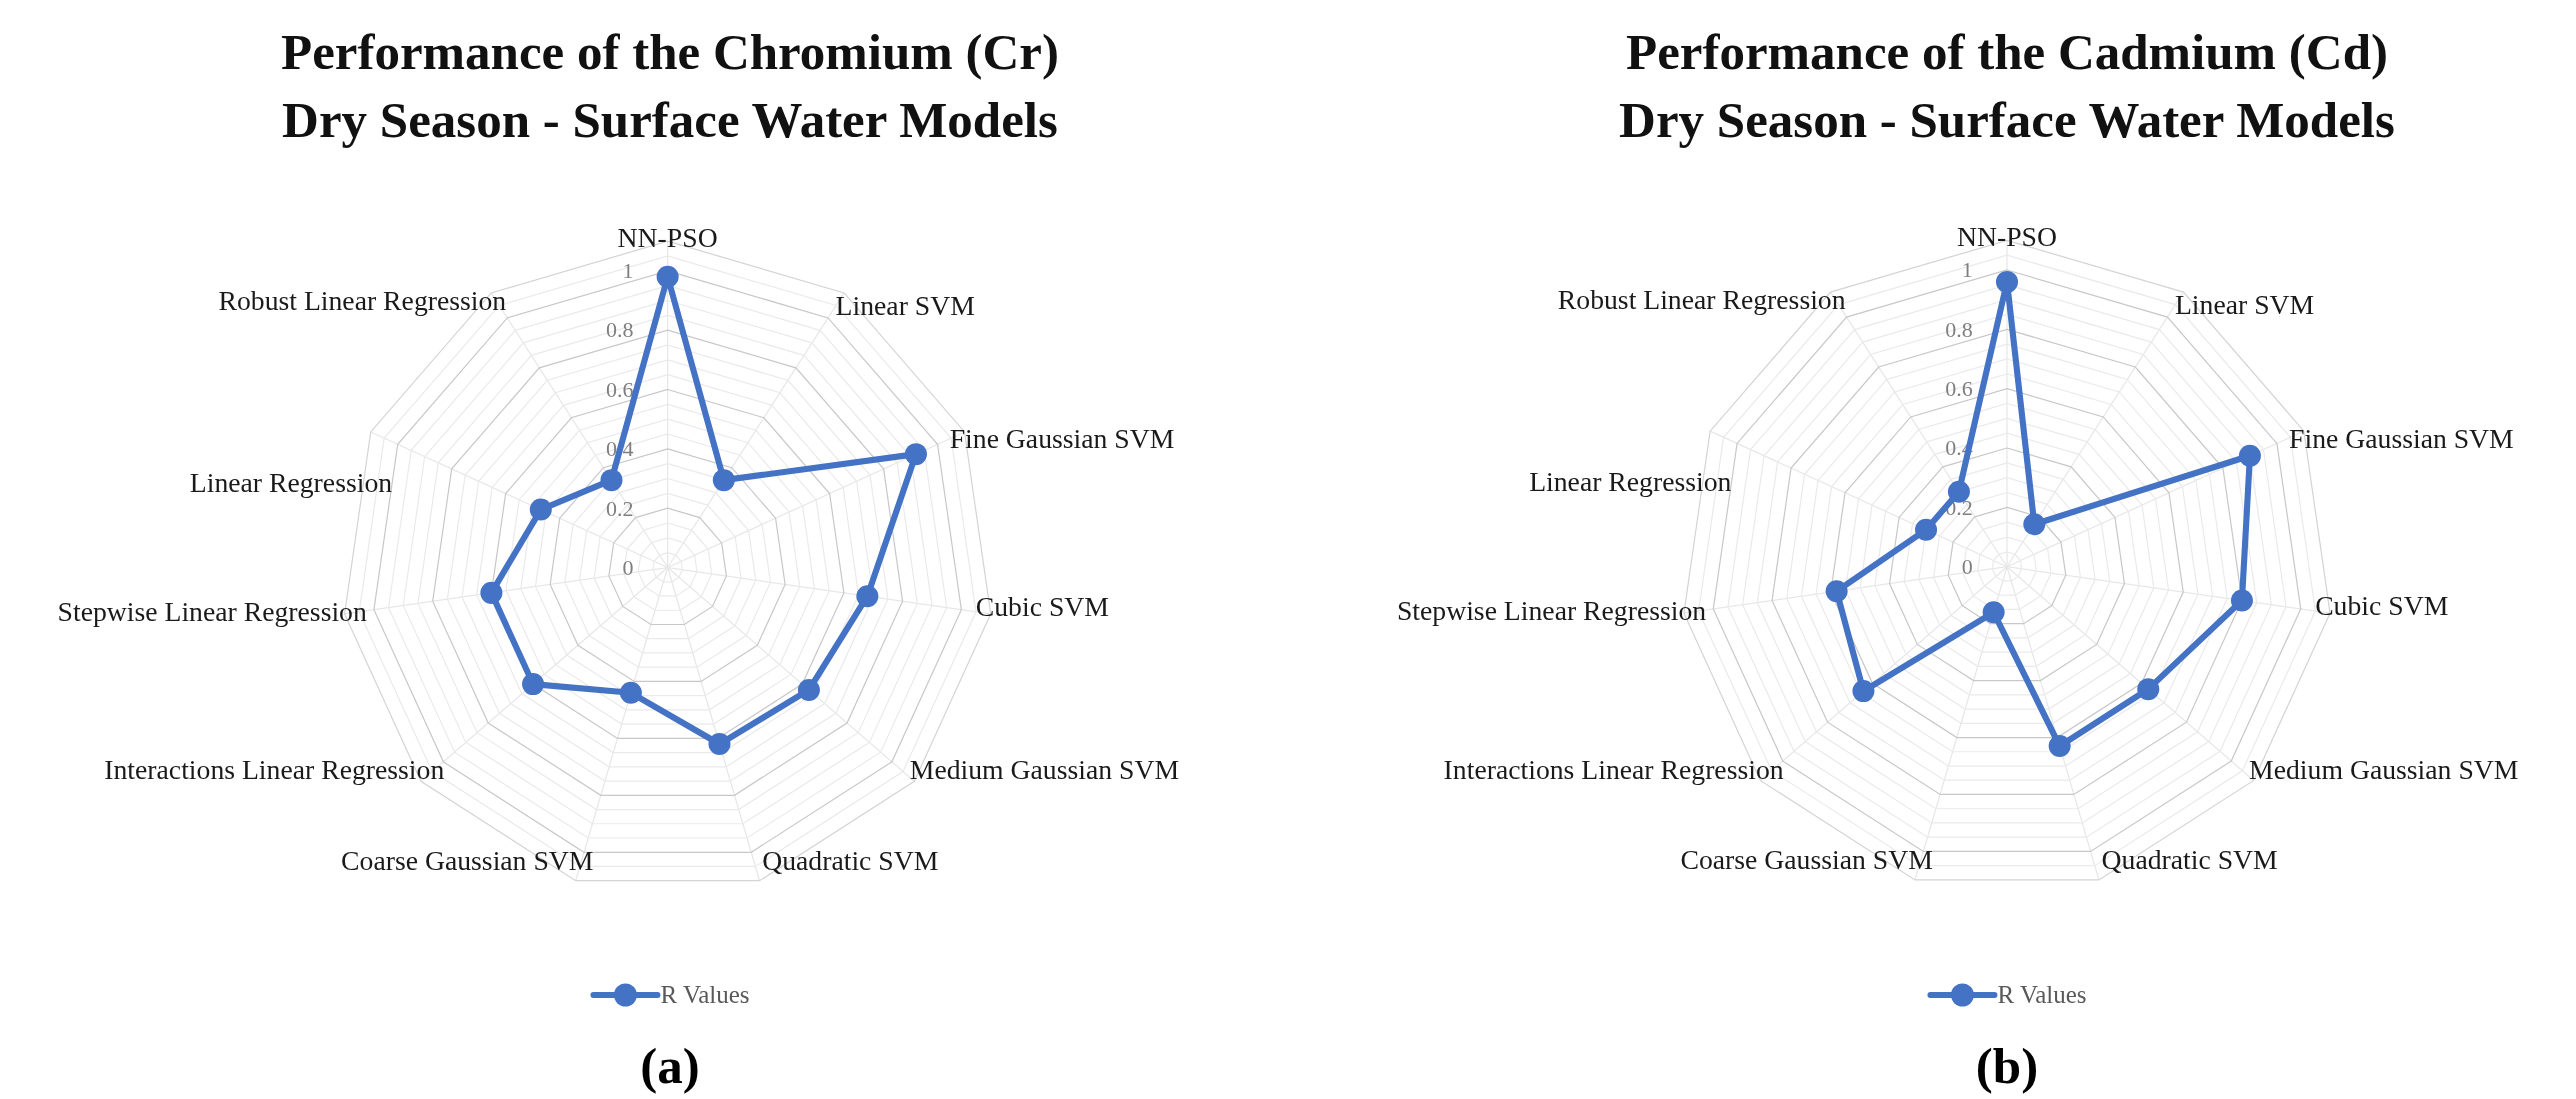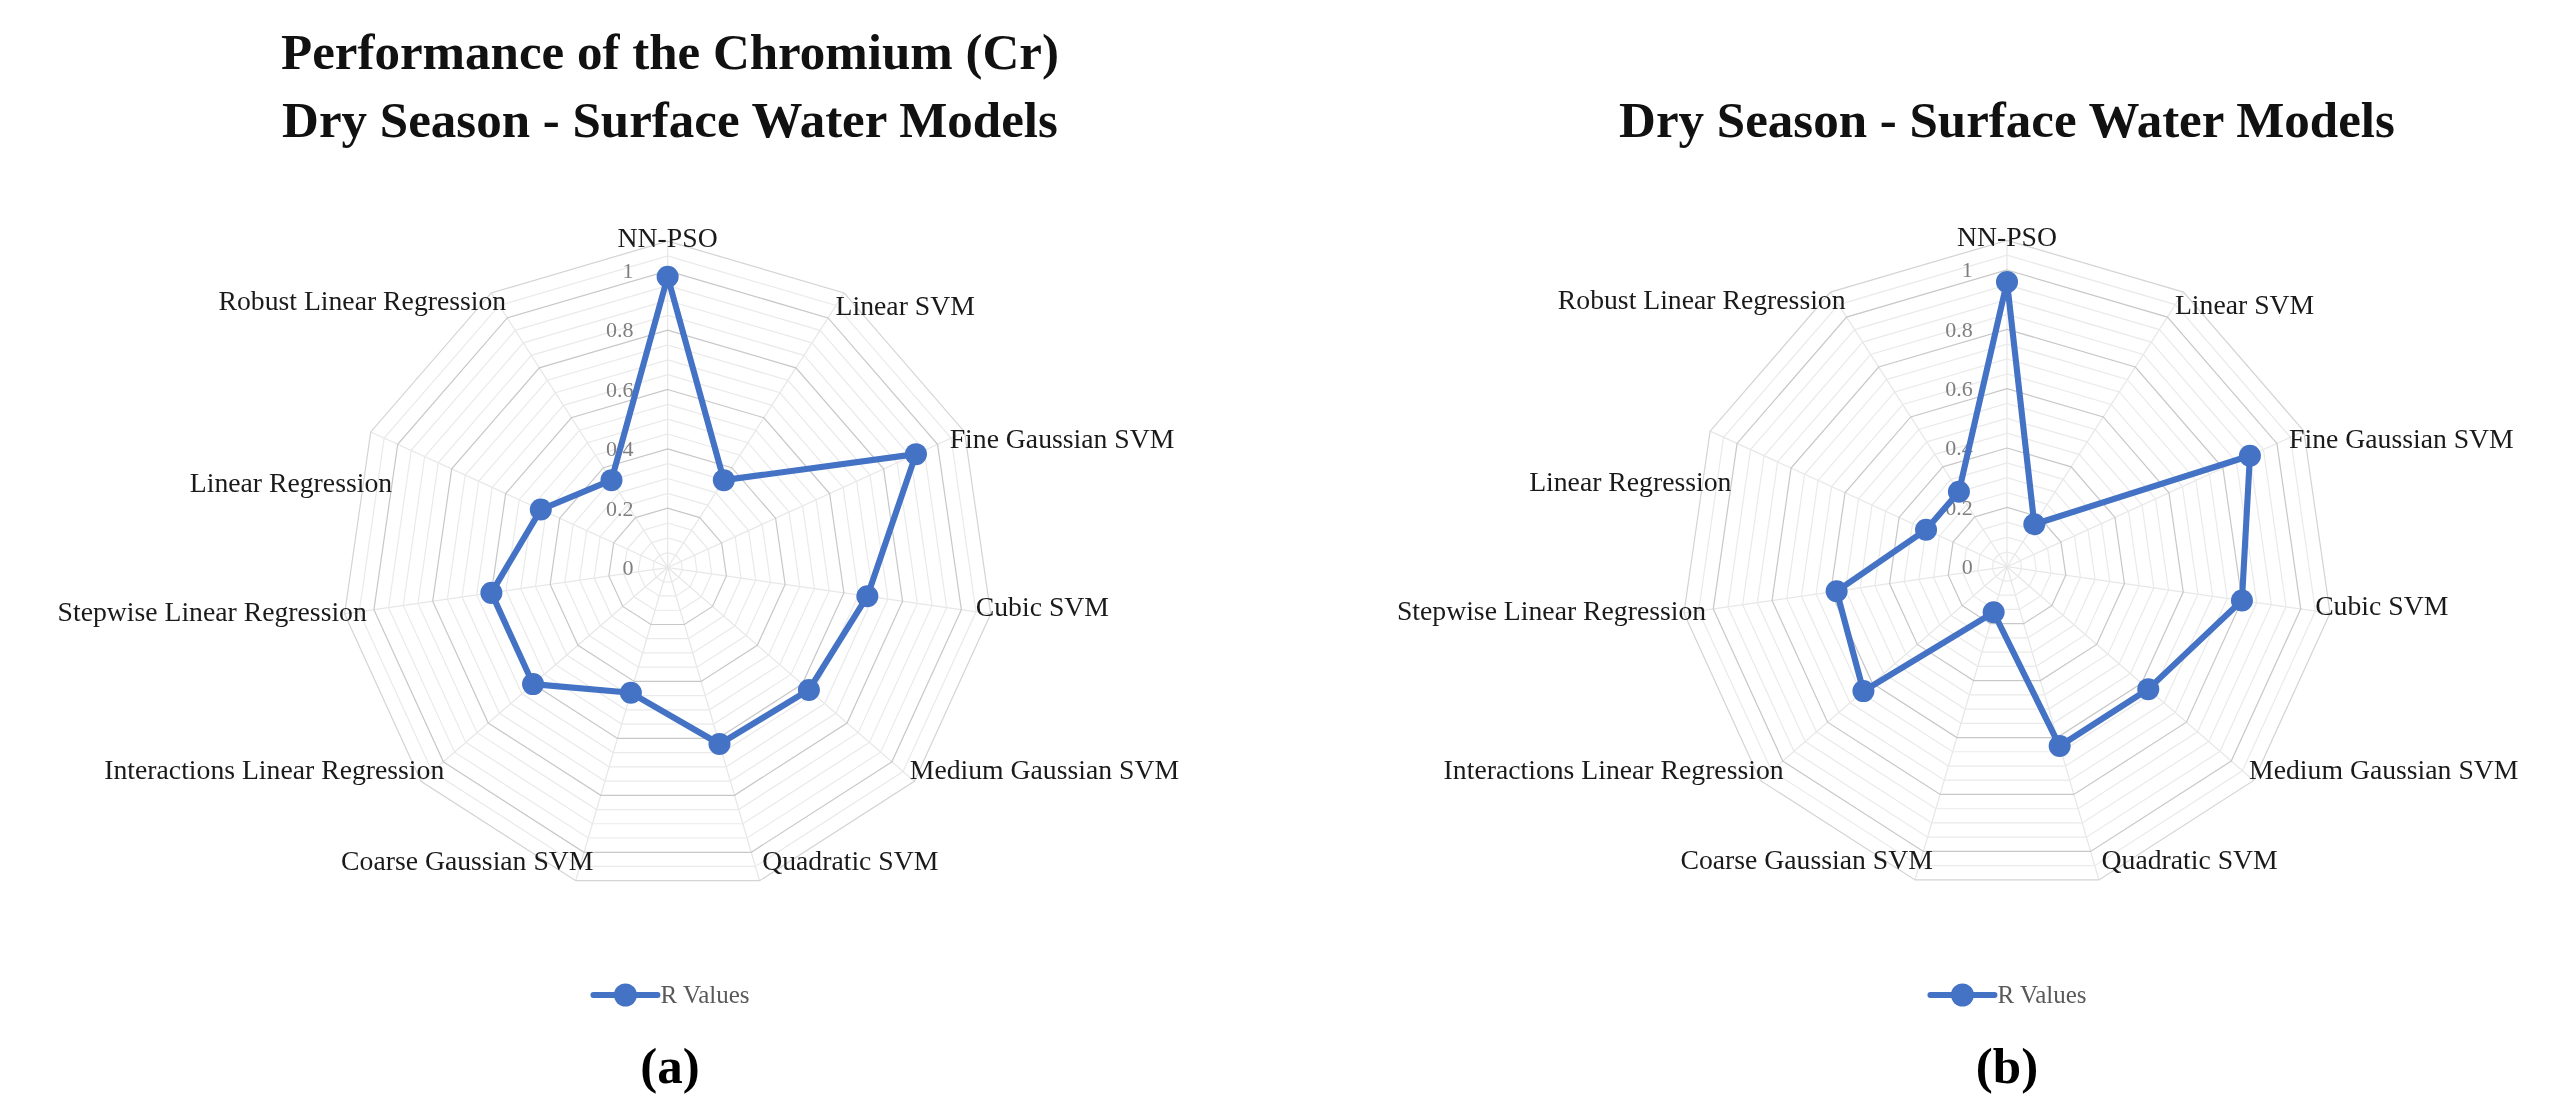--- a/index.html
+++ b/index.html
@@ -163,21 +163,21 @@
       <text x="1260" y="754" text-anchor="start" font-size="34" fill="#1a1a1a" font-family="&quot;Liberation Serif&quot;, serif">Cubic SVM</text>
       <text x="1179" y="955" text-anchor="start" font-size="34" fill="#1a1a1a" font-family="&quot;Liberation Serif&quot;, serif">Medium Gaussian SVM</text>
       <text x="998" y="1066" text-anchor="start" font-size="34" fill="#1a1a1a" font-family="&quot;Liberation Serif&quot;, serif">Quadratic SVM</text>
       <text x="791" y="1066" text-anchor="end" font-size="34" fill="#1a1a1a" font-family="&quot;Liberation Serif&quot;, serif">Coarse Gaussian SVM</text>
       <text x="608" y="955" text-anchor="end" font-size="34" fill="#1a1a1a" font-family="&quot;Liberation Serif&quot;, serif">Interactions Linear Regression</text>
       <text x="513" y="760" text-anchor="end" font-size="34" fill="#1a1a1a" font-family="&quot;Liberation Serif&quot;, serif">Stepwise Linear Regression</text>
       <text x="544" y="602" text-anchor="end" font-size="34" fill="#1a1a1a" font-family="&quot;Liberation Serif&quot;, serif">Linear Regression</text>
       <text x="684" y="379" text-anchor="end" font-size="34" fill="#1a1a1a" font-family="&quot;Liberation Serif&quot;, serif">Robust Linear Regression</text>
     </svg>
   <div class="chart-title centered">
-    <br>
+    <span>Performance of the Cadmium (Cd)</span><br>
     <span>Dry Season - Surface Water Models</span>
   </div>
   <div class="legend centered">
     <span class="legend-marker">
       <span class="legend-dot"></span>
     </span>
     <span class="legend-text">R Values</span>
   </div>
   <div class="caption centered">(b)</div>
 </section>

